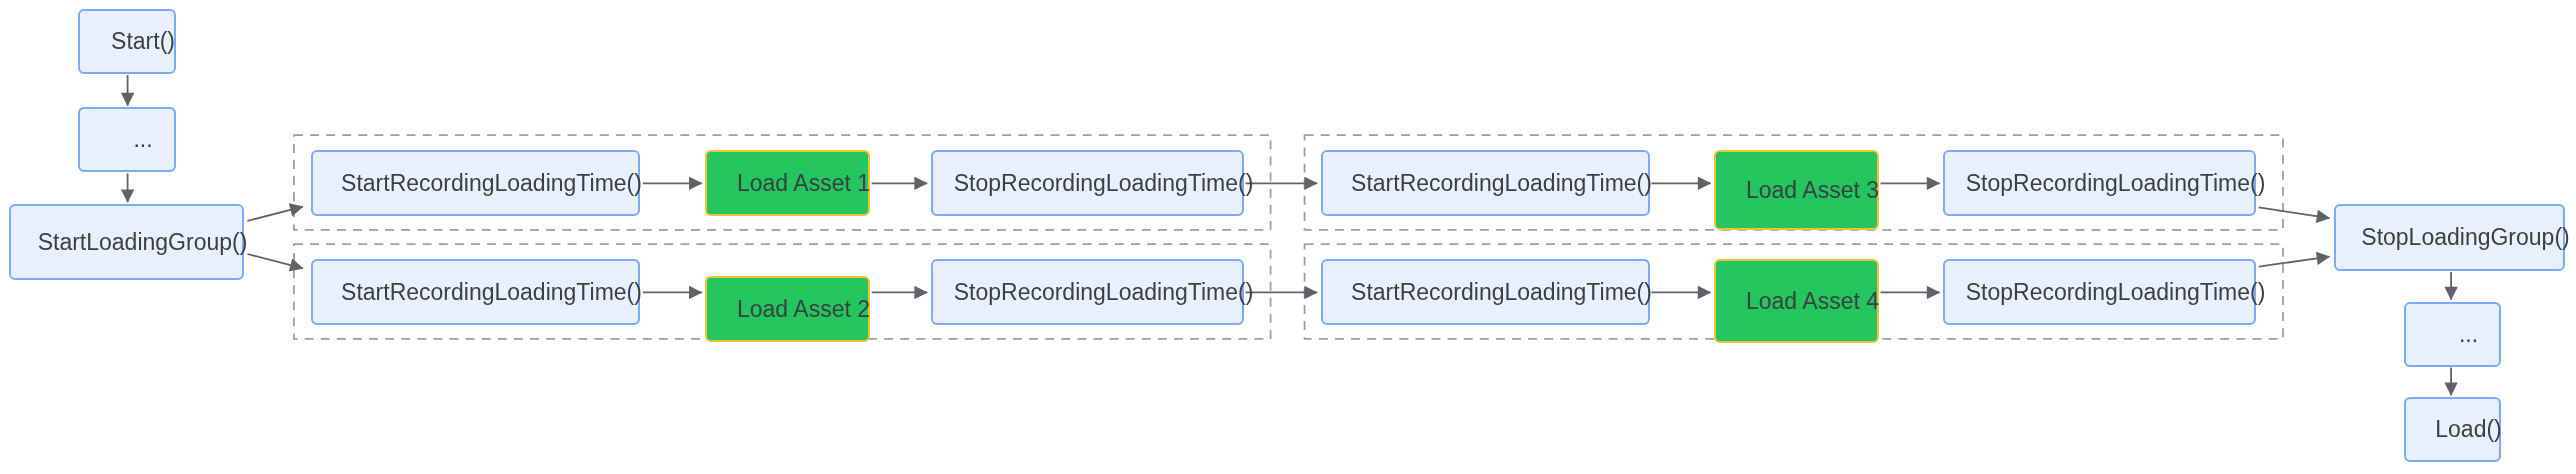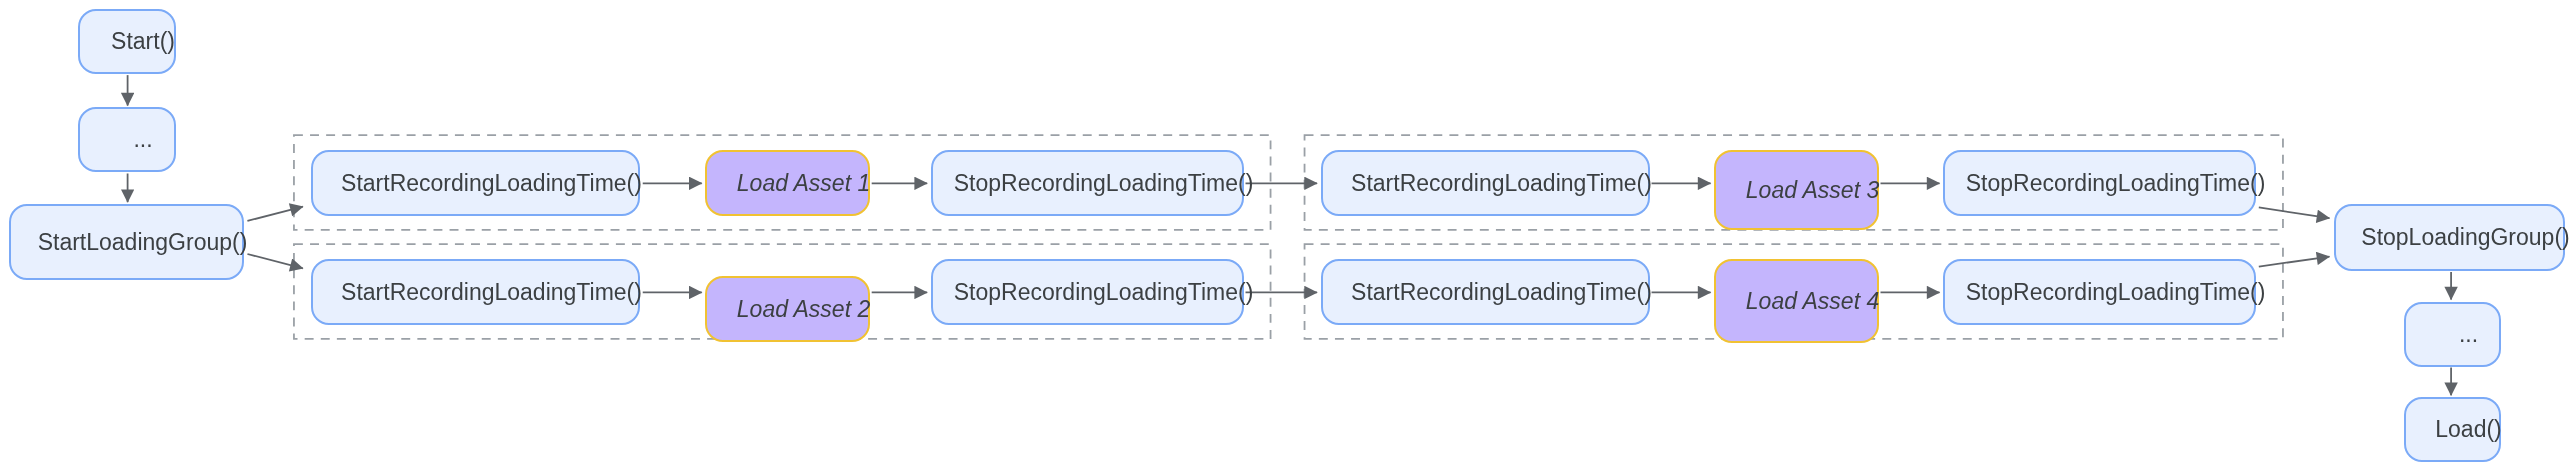--- a/index.html
+++ b/index.html
@@ -10,31 +10,30 @@
     font-family:"Liberation Sans", sans-serif;
     overflow:hidden;
   }
   .layer{position:absolute;left:0;top:0;}
   .node{
     position:absolute;
     box-sizing:border-box;
     display:flex;align-items:center;justify-content:center;
     background:#e8f0fe;
     border:2.2px solid #7baaf7;
-    border-radius:18px;
+    border-radius:6px;
     font-size:23px;
     color:#3c4043;
     white-space:nowrap;
     z-index:2;
     padding-left:32px;
   }
   .node.asset{
-    background:#c4b5fd;
+    background:#22c55e;
     border-color:#f1c232;
-    font-style:italic;
   }
 </style>
 </head>
 <body>
 
 <div class="canvas">
 
   <svg class="layer" width="2576" height="474" viewBox="0 0 2879 530">
     <defs>
       <marker id="ah" viewBox="0 0 10 10" refX="9.5" refY="5" markerUnits="userSpaceOnUse" markerWidth="17" markerHeight="15" orient="auto">

